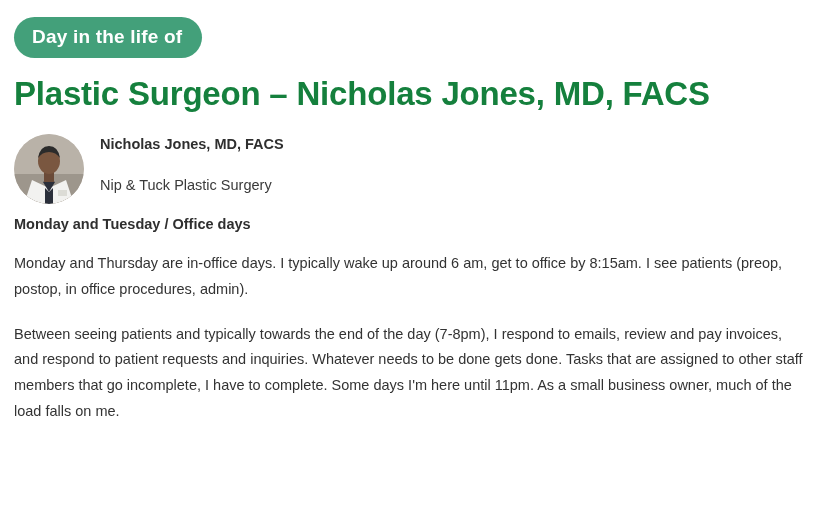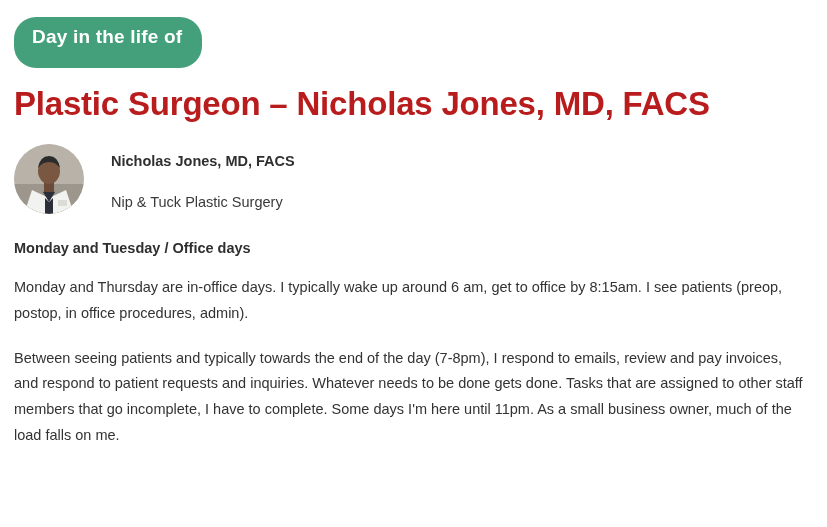--- a/index.html
+++ b/index.html
@@ -25,38 +25,37 @@
   .badge-row {
     padding-top: 17px;
   }
   .badge {
     display: inline-block;
     background: #43a07a;
     color: #ffffff;
     font-size: 19px;
     font-weight: bold;
     letter-spacing: 0.2px;
-    padding: 9px 20px 20px 18px;
+    padding: 9px 20px 10px 18px;
     border-radius: 22px;
   }
   
   .title {
     margin: 17px 0 0 0;
     font-size: 33px;
     font-weight: bold;
-    color: #b91c1c;
+    color: #15803d;
     letter-spacing: -0.2px;
     line-height: 1.15;
   }
   
   .byline {
     display: flex;
-    align-items: flex-end;
+    align-items: flex-start;
     margin-top: 21px;
-    gap: 11px;
   }
   .avatar {
     width: 70px;
     height: 70px;
     border-radius: 50%;
     overflow: hidden;
     flex: 0 0 auto;
     background: #cfc9c2;
     position: relative;
   }
@@ -78,21 +77,21 @@
     font-size: 14.5px;
     color: #3a3a3a;
     line-height: 1.6;
     margin-top: 18px;
   }
   
   .section-heading {
     font-size: 14.5px;
     font-weight: bold;
     color: #2f2f2f;
-    margin-top: 26px;
+    margin-top: 12px;
   }
   p.body-text {
     font-size: 14.5px;
     line-height: 1.78;
     color: #333333;
     margin: 19px 0 0 0;
     max-width: 790px;
   }
 </style>
 </head>

